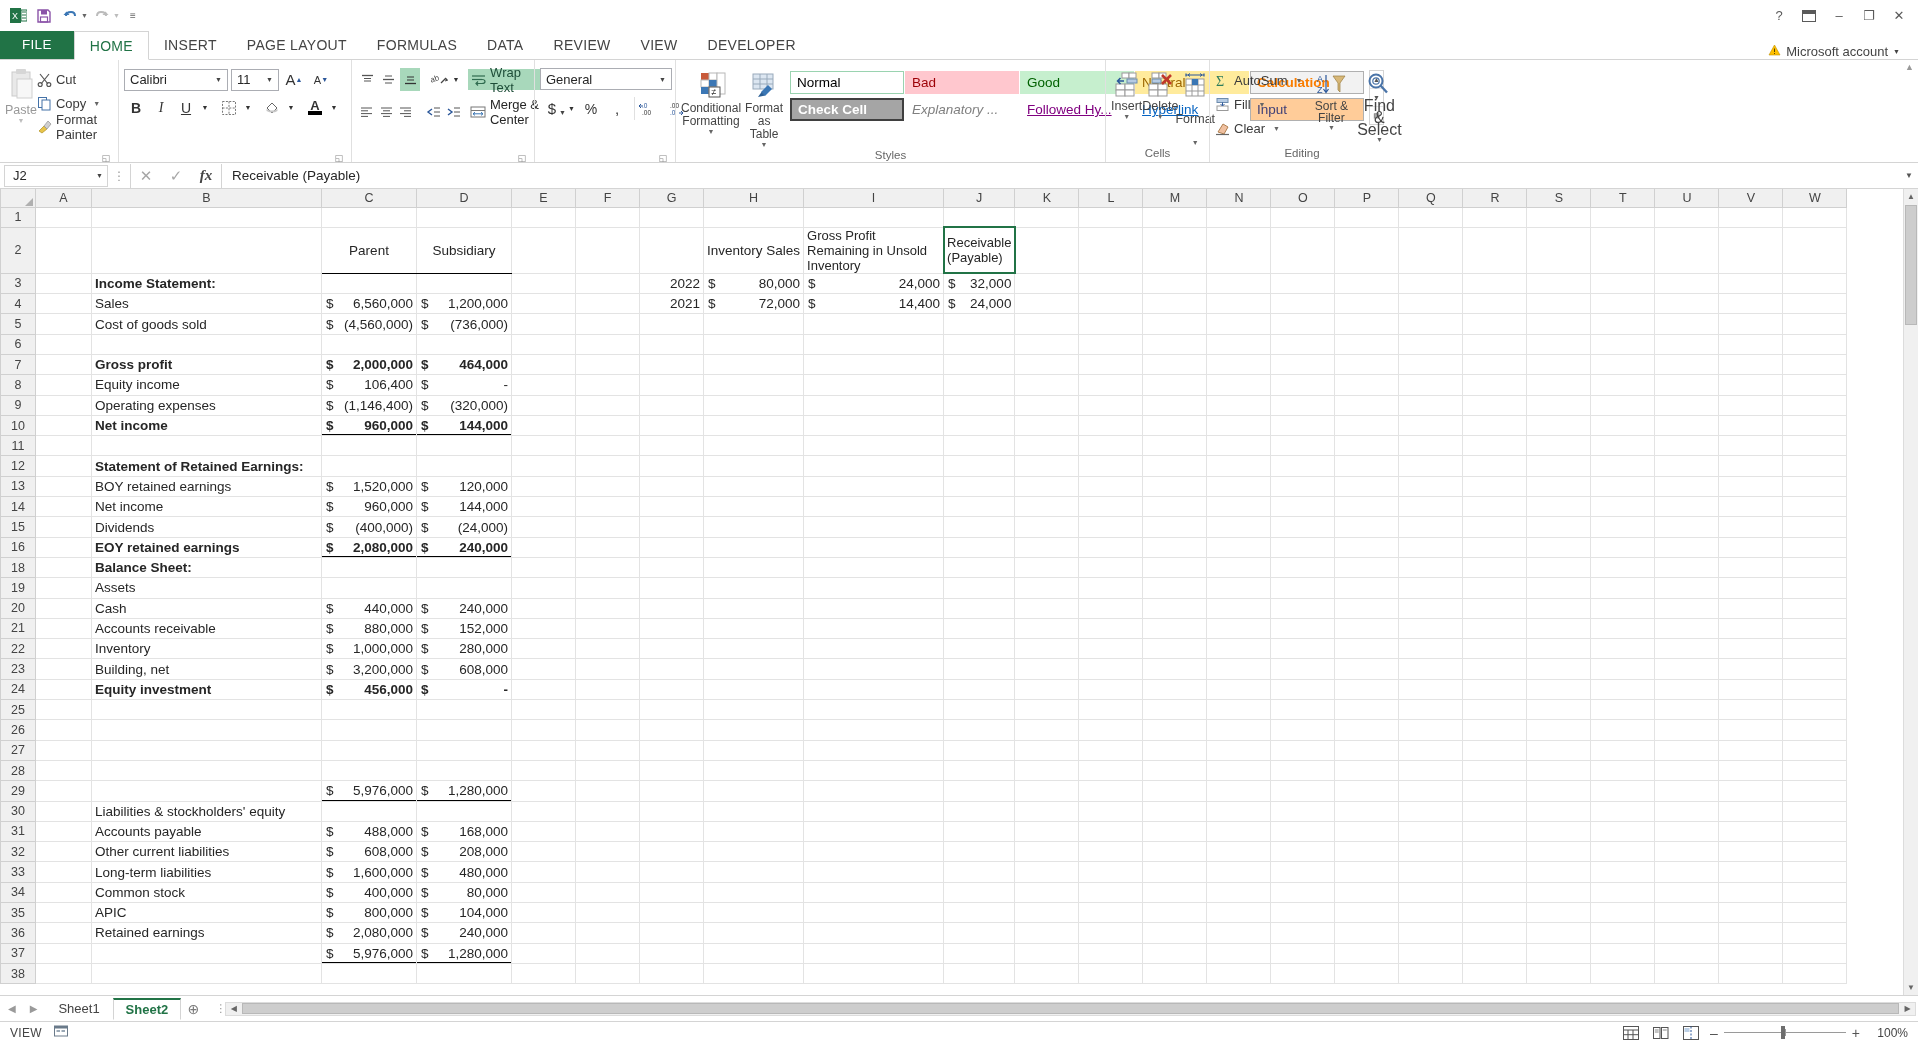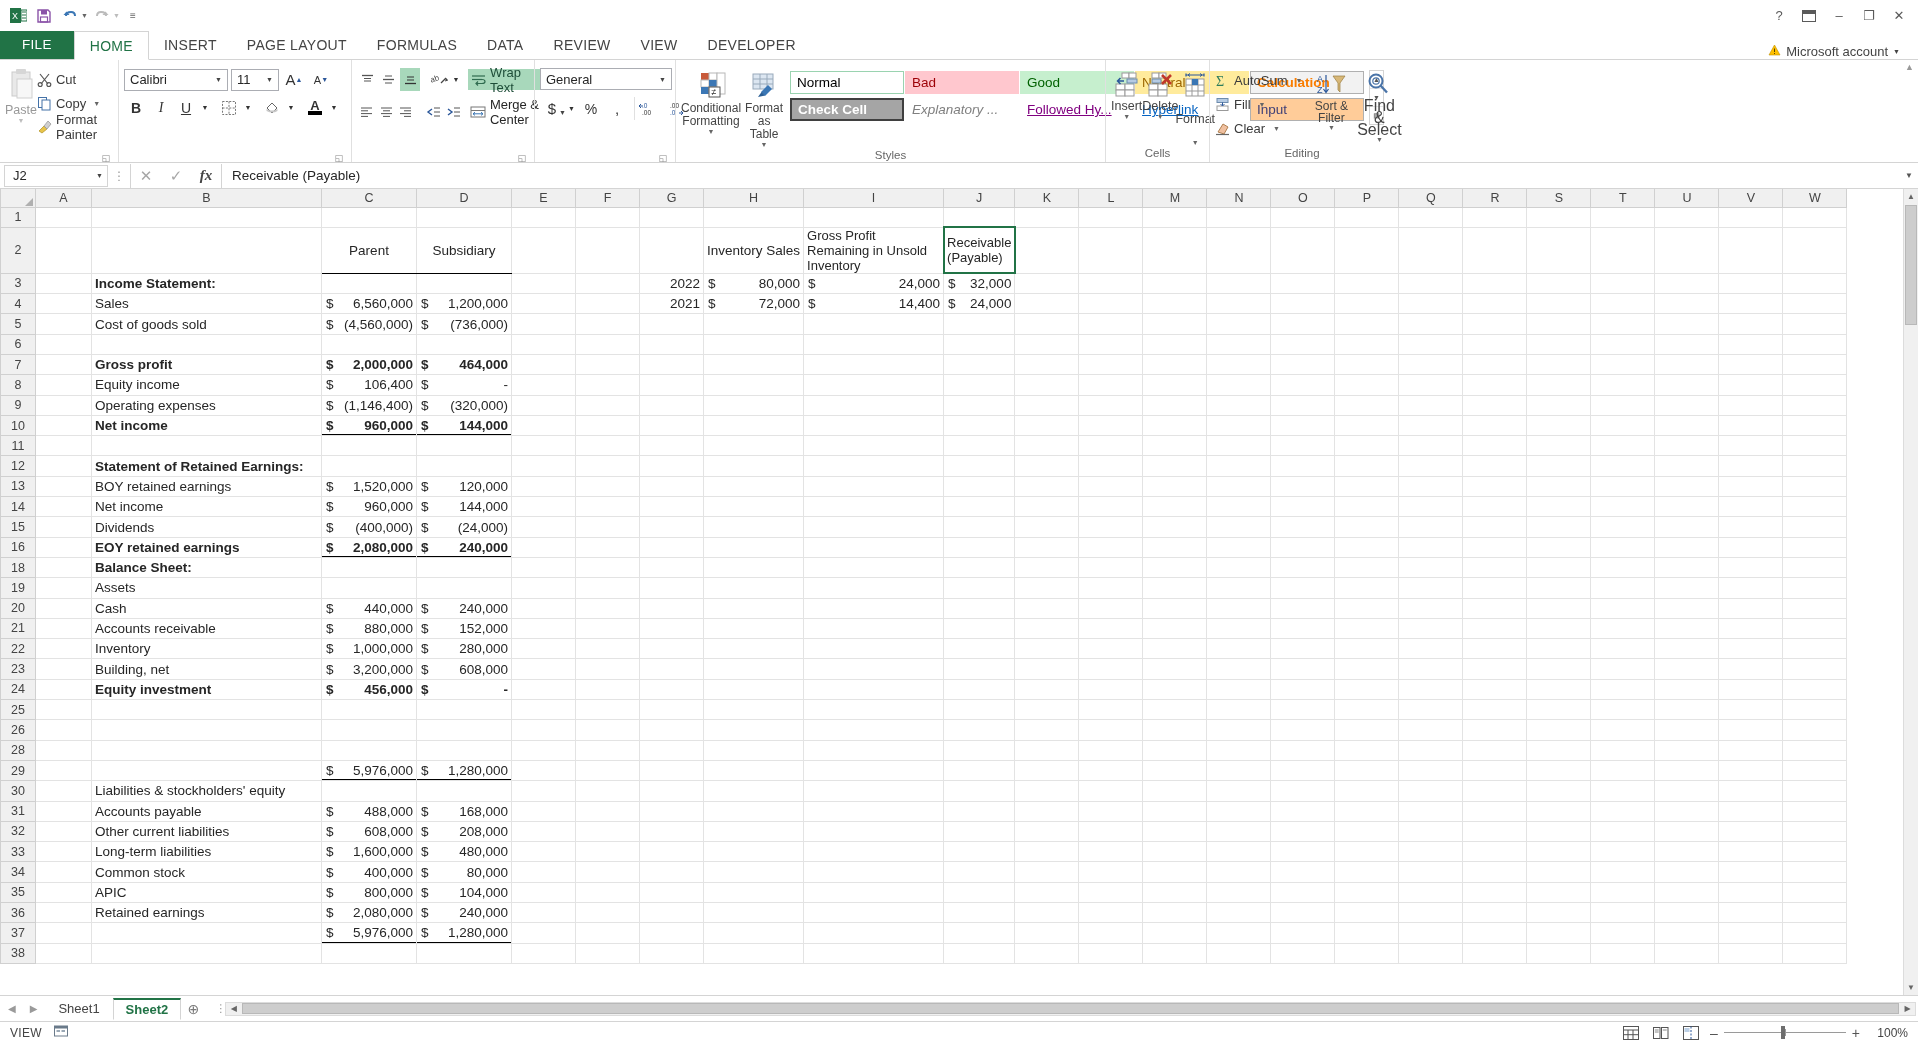--- a/index.html
+++ b/index.html
@@ -1338,20 +1338,46 @@
           <td class="c" style=""></td>
           <td class="c" style=""></td>
           <td class="c" style=""></td>
           <td class="c" style=""></td>
           <td class="c" style=""></td>
           <td class="c" style=""></td>
           <td class="c" style=""></td>
           <td class="c" style=""></td>
         </tr>
         <tr>
+          <td class="rh">27</td>
+          <td class="c" style=""></td>
+          <td class="c" style=""></td>
+          <td class="c" style=""></td>
+          <td class="c" style=""></td>
+          <td class="c" style=""></td>
+          <td class="c" style=""></td>
+          <td class="c" style=""></td>
+          <td class="c" style=""></td>
+          <td class="c" style=""></td>
+          <td class="c" style=""></td>
+          <td class="c" style=""></td>
+          <td class="c" style=""></td>
+          <td class="c" style=""></td>
+          <td class="c" style=""></td>
+          <td class="c" style=""></td>
+          <td class="c" style=""></td>
+          <td class="c" style=""></td>
+          <td class="c" style=""></td>
+          <td class="c" style=""></td>
+          <td class="c" style=""></td>
+          <td class="c" style=""></td>
+          <td class="c" style=""></td>
+          <td class="c" style=""></td>
+        </tr>
+        <tr>
           <td class="rh">28</td>
           <td class="c" style=""></td>
           <td class="c" style=""></td>
           <td class="c" style=""></td>
           <td class="c" style=""></td>
           <td class="c" style=""></td>
           <td class="c" style=""></td>
           <td class="c" style=""></td>
           <td class="c" style=""></td>
           <td class="c" style=""></td>

